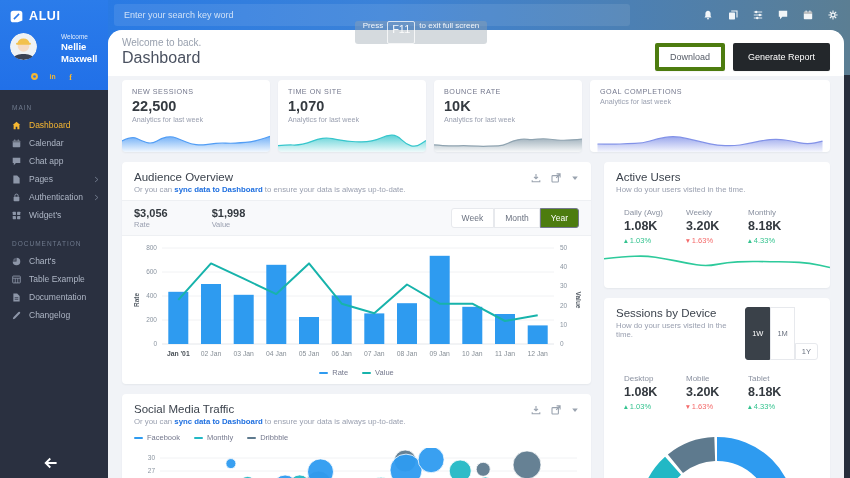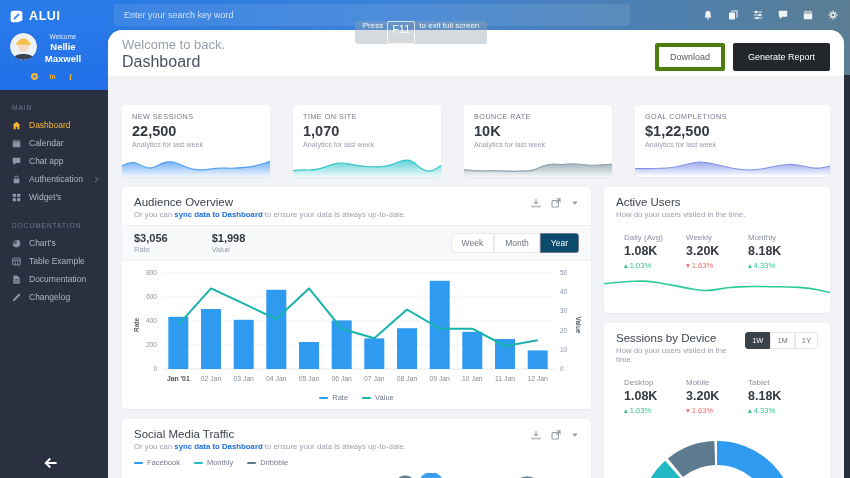--- a/index.html
+++ b/index.html
@@ -26,21 +26,21 @@
     gap:4px;font-size:8px;color:rgba(255,255,255,0.92);z-index:40;}
   .fs-key{border:1px solid rgba(255,255,255,0.75);border-radius:2px;padding:1px 4px;font-size:11px;}
 
   
   .sidebar{position:absolute;left:0;top:0;width:108px;height:478px;z-index:30;
     display:flex;flex-direction:column;background:#2a3040;}
   .sb-top{height:90px;background:linear-gradient(180deg,#2b7cea,#2170e8);padding:6px 10px 0;}
   .brand{display:flex;align-items:center;gap:6px;height:20px;}
   .brand .ico{width:13px;height:13px;color:#fff;}
   .brand-name{color:#fff;font-size:12.5px;font-weight:bold;letter-spacing:0.6px;}
-  .profile{display:flex;gap:0;margin-top:7px;text-align:center;}
+  .profile{display:flex;gap:24px;margin-top:7px;}
   .avatar{width:27px;height:27px;border-radius:50%;overflow:hidden;flex:0 0 27px;cursor:pointer;}
   .ptxt{line-height:1.25;}
   .welcome{color:rgba(255,255,255,0.85);font-size:6.5px;}
   .uname{color:#fff;font-size:9.5px;font-weight:bold;width:52px;}
   .socials{display:flex;gap:9px;margin:7px 0 0 20px;}
   .socials .ico{width:9px;height:9px;color:#f7b731;cursor:pointer;}
   .sb-body{flex:1;padding-top:8px;position:relative;}
   .sb-sec{color:#6f7a8d;font-size:6.5px;letter-spacing:1px;padding:6px 0 5px 12px;}
   .mi{display:flex;align-items:center;gap:8px;height:18px;padding-left:12px;cursor:pointer;
     color:#aeb6c5;font-size:8.5px;}
@@ -51,28 +51,28 @@
   .collapse-btn{position:absolute;left:44px;bottom:8px;width:14px;height:14px;color:#fff;cursor:pointer;}
 
   
   .right-strip{position:absolute;right:0;top:75px;width:6px;height:403px;background:#272e3c;z-index:25;}
 
   
   .content{position:absolute;left:108px;top:30px;width:736px;height:448px;
     background:#f1f3f7;border-radius:14px 14px 0 0;overflow:hidden;z-index:20;}
   .page-header{background:#fff;height:46px;border-radius:14px 14px 0 0;
     padding:7px 14px 0;display:flex;justify-content:space-between;}
-  .ph-welcome{font-size:13px;color:#98a0ae;}
+  .ph-welcome{font-size:10px;color:#98a0ae;}
   .ph-title{font-size:16px;color:#4a5160;margin-top:1px;}
   .ph-actions{display:flex;align-items:center;gap:8px;}
   .btn{font-size:9px;border-radius:2px;padding:5px 11px;cursor:pointer;border:4px solid #4d7c0f;
     background:#fff;color:#555b66;box-shadow:0 1px 1px rgba(0,0,0,0.04);}
   .btn.dark{background:#23272b;border-color:#23272b;color:#fff;}
 
-  .stats-row{display:flex;gap:23px;padding:29px 14px 0;}
+  .stats-row{display:flex;gap:8px;padding:4px 14px 0;}
   .stat-card{background:#fff;border-radius:4px;overflow:hidden;height:72px;
     box-shadow:0 1px 2px rgba(40,50,70,0.06);flex:0 0 148px;display:flex;flex-direction:column;}
   .stat-card.wide{flex:1;}
   .sc-body{padding:7px 10px 0;}
   .sc-title{font-size:7.2px;letter-spacing:0.5px;color:#74788d;}
   .sc-value{font-size:14.5px;font-weight:bold;color:#343a40;margin-top:2px;}
   .sc-sub{font-size:7.2px;color:#9aa0b0;margin-top:1px;}
   .spark{display:block;width:100%;height:24px;margin-top:auto;}
 
   .main-row{display:flex;gap:13px;padding:10px 14px;}
@@ -91,42 +91,42 @@
   .ov-strip{background:#f8f9fb;border-top:1px solid #eef0f3;border-bottom:1px solid #eef0f3;
     padding:6px 12px;display:flex;align-items:center;}
   .ov-stat{margin-right:44px;}
   .ov-val{font-size:11px;font-weight:bold;color:#343a40;}
   .ov-lab{font-size:7.5px;color:#9aa0b0;margin-top:1px;}
   .btn-group{margin-left:auto;display:flex;}
   .bg-btn{font-size:8.5px;color:#6b7280;background:#fff;border:1px solid #e7e9ed;
     padding:4px 10px;cursor:pointer;}
   .bg-btn:first-child{border-radius:3px 0 0 3px;}
   .bg-btn:last-child{border-radius:0 3px 3px 0;}
-  .bg-btn.active{background:#0c4a6e;border-color:#74788d;color:#fff;}
+  .bg-btn.active{background:#4d7c0f;border-color:#74788d;color:#fff;}
 
   .chart-wrap{padding:6px 8px 0;}
   .legend{display:flex;justify-content:center;gap:14px;padding:2px 0 7px;}
   .lg-item{display:flex;align-items:center;gap:4px;font-size:7.5px;color:#74788d;cursor:pointer;}
   .dash{width:9px;height:2px;border-radius:1px;}
 
   .sm-legend{display:flex;gap:14px;padding:1px 12px 4px;}
 
   .panel-stats{display:flex;padding:8px 20px 0;}
   .ps-col{flex:1;}
   .ps-label{font-size:8px;color:#8a91a0;}
   .ps-value{font-size:12.5px;font-weight:bold;color:#343a40;margin-top:2px;}
   .ps-delta{font-size:7.5px;margin-top:3px;}
   .up{color:#34c38f;}
   .down{color:#f46a6a;}
 
   .mini-range{display:flex;}
   .mr-btn{font-size:7.5px;color:#6b7280;background:#fff;border:1px solid #e7e9ed;
     padding:3px 6px;cursor:pointer;}
   .mr-btn:first-child{border-radius:3px 0 0 3px;}
-  .mr-btn:last-child{border-radius:0 3px 3px 0;}
+  .mr-btn:last-child{border-radius:0 3px 3px 0;margin-top:36px;}
   .mr-btn.active{background:#3a4149;border-color:#3a4149;color:#fff;}
 
   .donut-wrap{display:flex;justify-content:center;margin-top:8px;}
 </style>
 </head>
 <body>
 
 <div class="stage">
 
   <div class="topbar"></div>
@@ -251,20 +251,33 @@
         <span class="ico">
             <svg viewBox="0 0 10 10" fill="currentColor">
               <path d="M0.8 0.8h8.4v6H4.4L2 9.2V6.8H0.8Z"></path>
             </svg>
           </span>
         <span>Chat app</span>
       </div>
       <div class="mi">
         <span class="ico">
             <svg viewBox="0 0 10 10" fill="currentColor">
+              <path d="M1.5 0.6h4.2l2.8 2.8v6h-7Z"></path>
+            </svg>
+          </span>
+        <span>Pages</span>
+        <span class="ico chev">
+            <svg viewBox="0 0 10 10" fill="currentColor">
+              <path d="M3 1.5 7 5 3 8.5" fill="none" stroke="currentColor" stroke-width="1.2"></path>
+            </svg>
+          </span>
+      </div>
+      <div class="mi">
+        <span class="ico">
+            <svg viewBox="0 0 10 10" fill="currentColor">
               <rect x="1.8" y="4.2" width="6.4" height="5" rx="0.9"></rect>
               <path d="M3.2 4.2V3a1.8 1.8 0 0 1 3.6 0v1.2" fill="none" stroke="currentColor" stroke-width="1.1"></path>
             </svg>
           </span>
         <span>Authentication</span>
         <span class="ico chev">
             <svg viewBox="0 0 10 10" fill="currentColor">
               <path d="M3 1.5 7 5 3 8.5" fill="none" stroke="currentColor" stroke-width="1.2"></path>
             </svg>
           </span>
@@ -387,21 +400,20 @@
                 <stop offset="100%" stop-color="#8fa3b0" stop-opacity="0.08"></stop>
               </linearGradient>
             </defs>
             <path d="M0,16.8 Q9.9,17.6 14.8,17.8 Q19.7,18 24.6,17.8 Q29.6,17.6 34.5,17.8 Q39.5,18 44.4,18.2 Q49.3,18.4 54.3,18.2 Q59.2,18 64.2,17.8 Q69.1,17.6 74.0,15.2 Q78.9,12.8 83.8,11.8 Q88.8,10.8 93.8,11.4 Q98.7,12 103.6,11.2 Q108.5,10.4 113.5,11.0 Q118.4,11.6 123.4,12.0 Q128.3,12.4 133.2,12.2 Q138.1,12 143.1,11.6 L148,11.2 L148,24 L0,24 Z" fill="url(#sg2)"></path>
             <path d="M0,16.8 Q9.9,17.6 14.8,17.8 Q19.7,18 24.6,17.8 Q29.6,17.6 34.5,17.8 Q39.5,18 44.4,18.2 Q49.3,18.4 54.3,18.2 Q59.2,18 64.2,17.8 Q69.1,17.6 74.0,15.2 Q78.9,12.8 83.8,11.8 Q88.8,10.8 93.8,11.4 Q98.7,12 103.6,11.2 Q108.5,10.4 113.5,11.0 Q118.4,11.6 123.4,12.0 Q128.3,12.4 133.2,12.2 Q138.1,12 143.1,11.6 L148,11.2" fill="none" stroke="#8fa3b0" stroke-width="1.2"></path>
           </svg>
       </div>
       <div class="stat-card wide">
         <div class="sc-body">
           <div class="sc-title">GOAL COMPLETIONS</div>
-          <div class="sc-value">$1,22,500</div>
           <div class="sc-sub">Analytics for last week</div>
         </div>
         <svg class="spark" viewBox="0 0 225 24">
             <defs>
               <linearGradient id="sg3" x1="0" y1="0" x2="0" y2="1">
                 <stop offset="0%" stop-color="#8292e8" stop-opacity="0.8"></stop>
                 <stop offset="100%" stop-color="#8292e8" stop-opacity="0.08"></stop>
               </linearGradient>
             </defs>
             <path d="M0,16 Q15,16.4 22.5,16.0 Q30,15.6 37.5,15.4 Q45,15.2 52.5,13.0 Q60,10.8 67.5,9.4 Q75,8 82.5,9.2 Q90,10.4 97.5,12.4 Q105,14.4 112.5,15.8 Q120,17.2 127.5,17.6 Q135,18 142.5,17.0 Q150,16 157.5,14.2 Q165,12.4 172.5,11.6 Q180,10.8 187.5,12.0 Q195,13.2 202.5,14.8 Q210,16.4 217.5,14.8 L225,13.2 L225,24 L0,24 Z" fill="url(#sg3)"></path>

